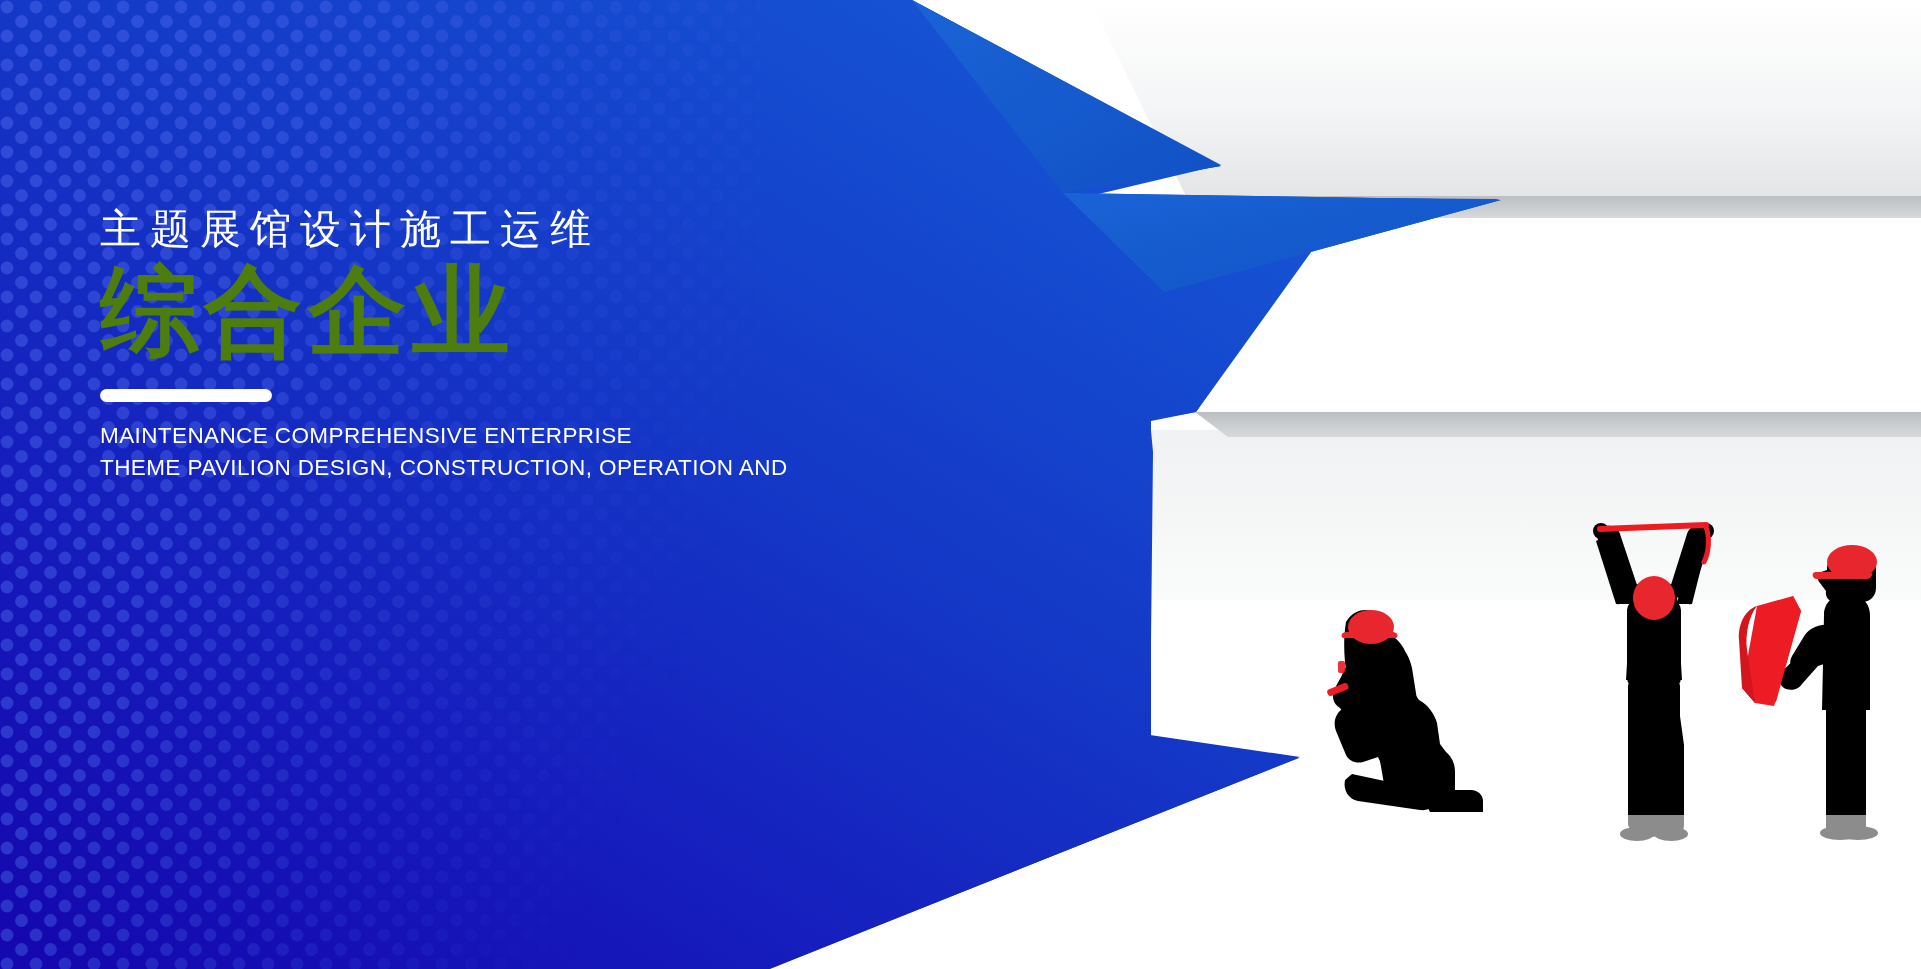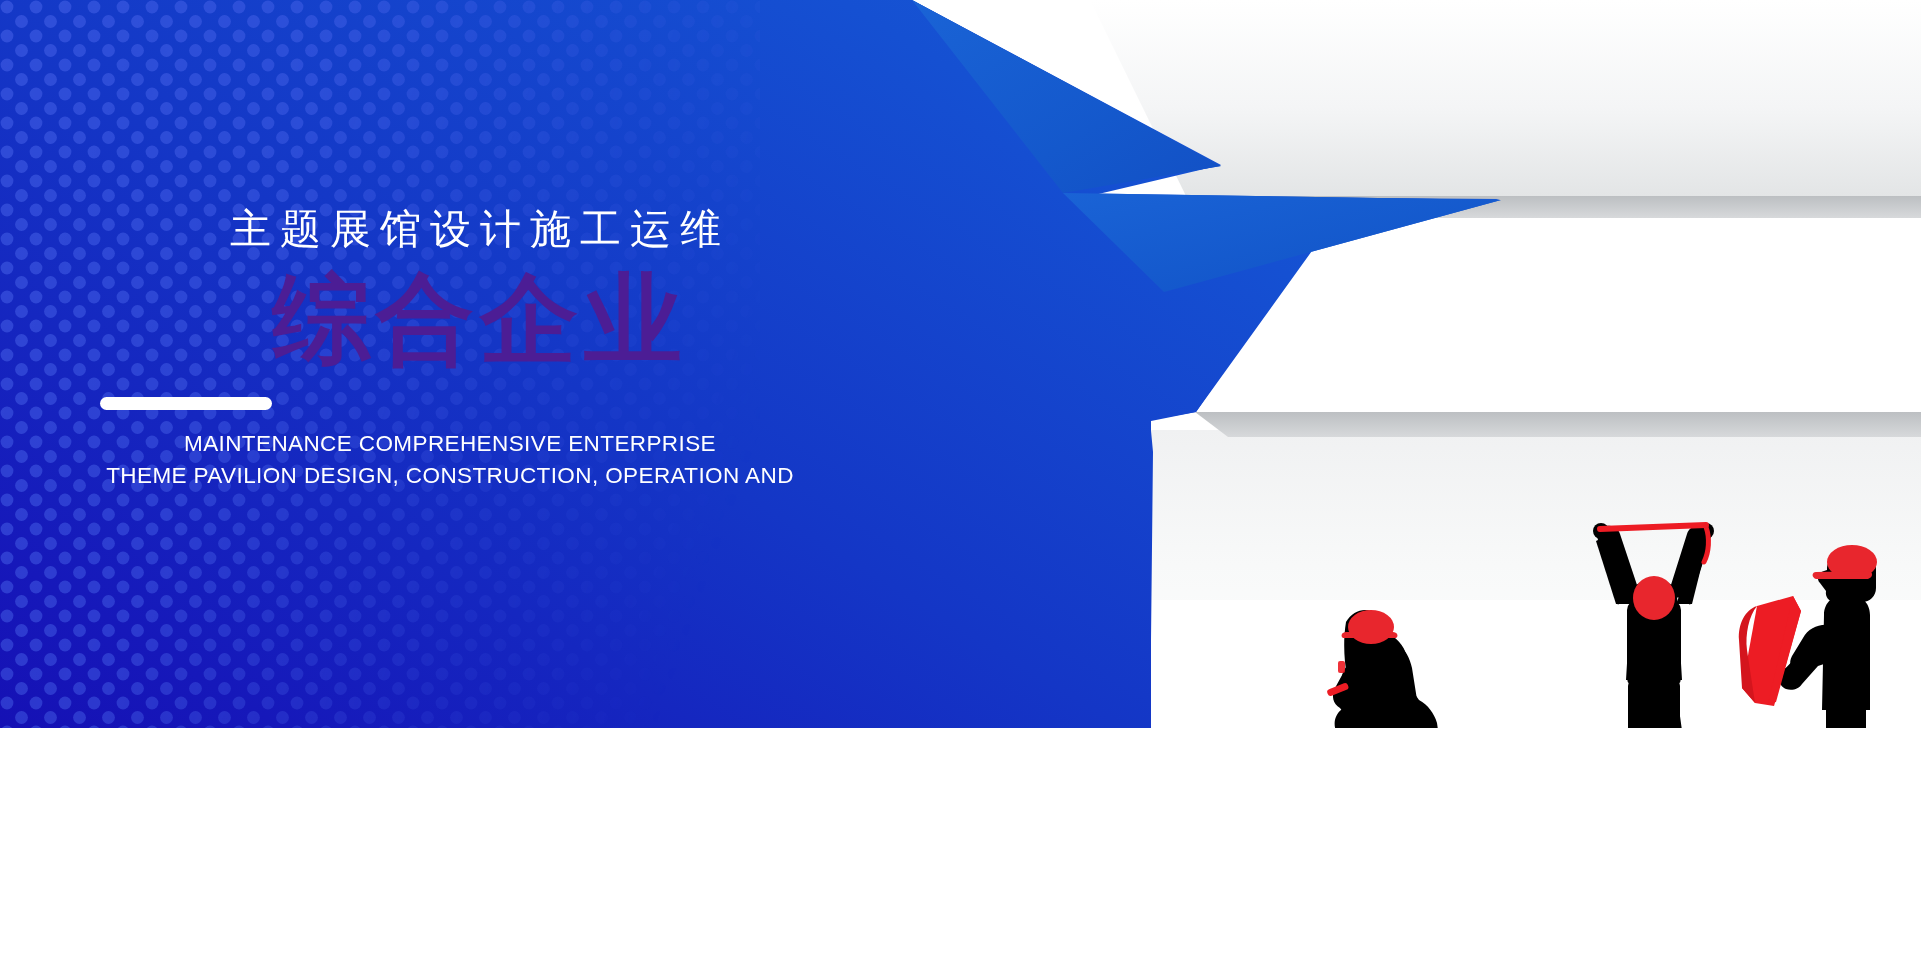--- a/index.html
+++ b/index.html
@@ -1,24 +1,23 @@
 <!DOCTYPE html>
 <html><head>
 <meta charset="utf-8">
 <style>
   html,body{margin:0;padding:0;background:#fff;}
   body{font-family:"Liberation Sans","DejaVu Sans",sans-serif;}
 
   #banner{
     position:relative;
     width:1921px;
-    height:728px;
+    height:969px;
     overflow:hidden;
     background:#ffffff;
-    text-align:center;
   }
 
   
   #art{
     position:absolute;
     left:0; top:0;
     width:1921px; height:969px;
     display:block;
   }
 
@@ -32,26 +31,26 @@
   }
   .cn-sub{
     color:#ffffff;
     font-size:41px;
     letter-spacing:9px;
     line-height:1.18;
     font-weight:400;
     white-space:nowrap;
   }
   .cn-main{
-    color:#4c1d95;
+    color:#4d7c0f;
     font-size:98px;
     font-weight:700;
     letter-spacing:6px;
     line-height:1.12;
-    margin-top:12px;
+    margin-top:4px;
     white-space:nowrap;
   }
   .rule{
     width:172px;
     height:13px;
     background:#ffffff;
     border-radius:7px;
     margin-top:22px;
     margin-bottom:18px;
   }

